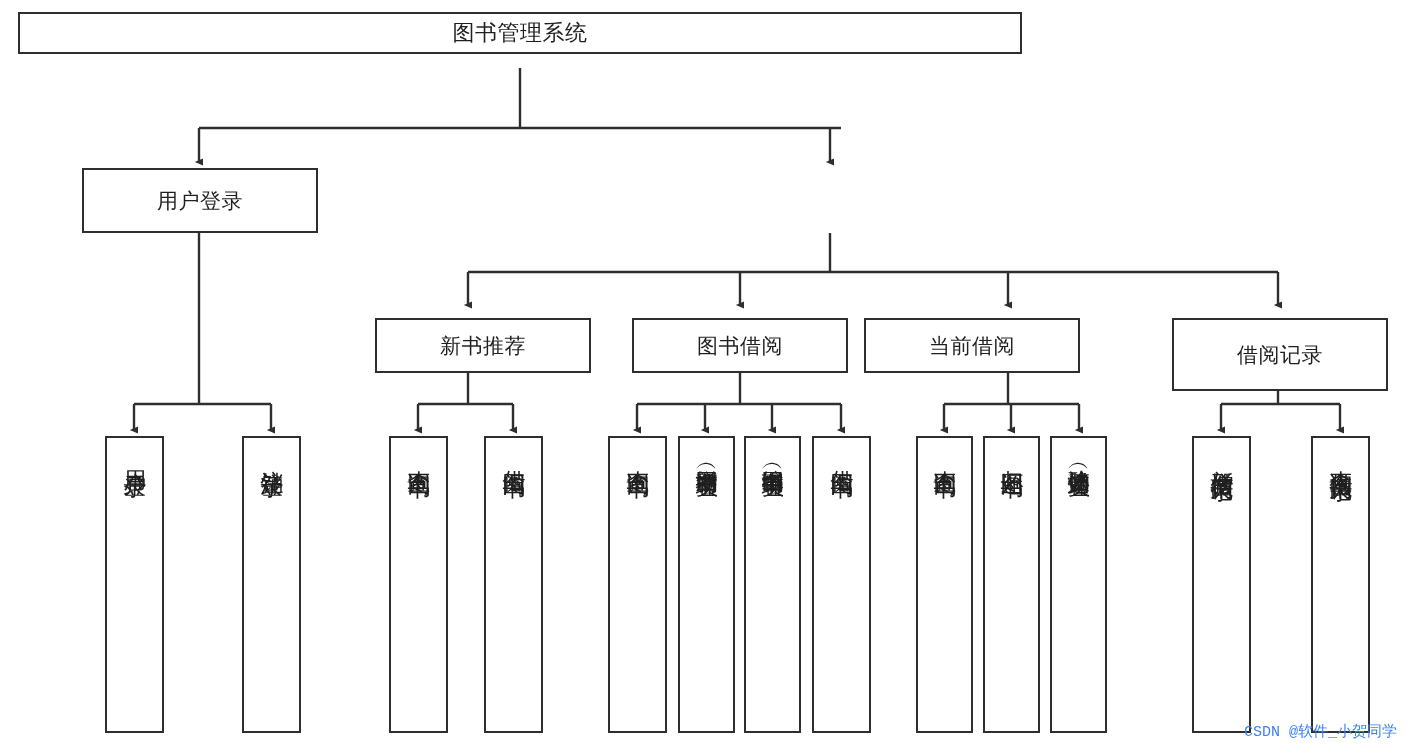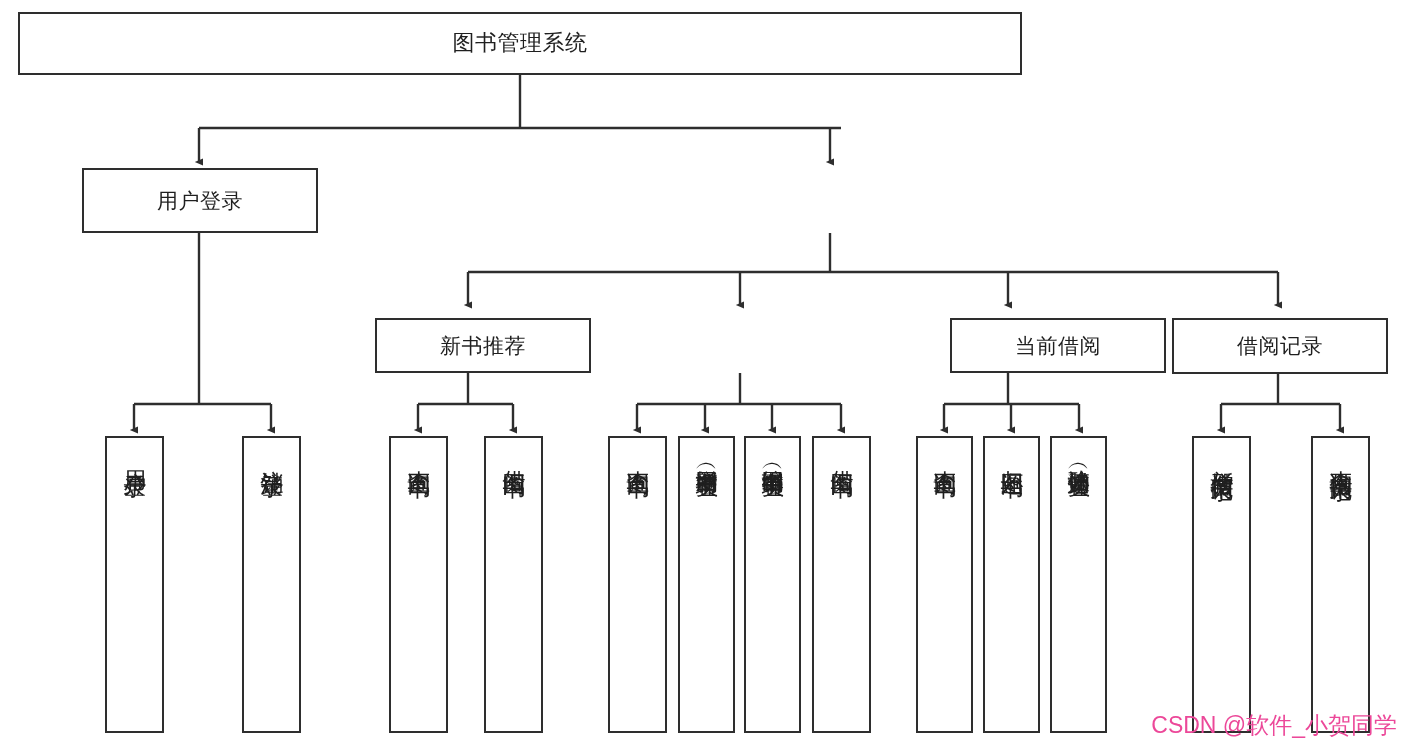--- a/index.html
+++ b/index.html
@@ -65,24 +65,25 @@
     letter-spacing: 2px;
   }
   .node.v.tall .node-label {
     font-size: 22px;
     letter-spacing: 1px;
   }
   #watermark {
     position: absolute;
     right: 8px;
     bottom: 6px;
-    font-size: 23px;
-    color: #ec4899;
+    font-size: 15px;
+    color: #3b82f6;
     white-space: nowrap;
     user-select: none;
+    font-family: Liberation Mono, monospace;
   }
 </style>
 </head>
 <body>
 
 <div id="diagram-root">
 
   <svg id="edge-layer" viewBox="0 0 1405 747" width="1405" height="747" xmlns="http://www.w3.org/2000/svg">
     <defs>
       <marker id="arrow" markerWidth="9" markerHeight="9" refX="4.2" refY="4.4" orient="auto" markerUnits="userSpaceOnUse">
@@ -126,39 +127,42 @@
       <path d="M1011,404 L1011,430" marker-end="url(#arrow)"></path>
       <path d="M1079,404 L1079,430" marker-end="url(#arrow)"></path>
 
       <path d="M1278,373 L1278,404"></path>
       <path d="M1221,404 L1340,404"></path>
       <path d="M1221,404 L1221,430" marker-end="url(#arrow)"></path>
       <path d="M1340,404 L1340,430" marker-end="url(#arrow)"></path>
     </g>
   </svg>
 
-  <div class="node h root" style="left:18px; top:12px; width:1004px; height:63px;">
+  <div class="node h root" style="left:18px; top:12px; width:1004px; height:42px;">
     <span class="node-label">图书管理系统</span>
   </div>
 
   <div class="node h" style="left:82px; top:168px; width:236px; height:65px;">
     <span class="node-label">用户登录</span>
   </div>
 
 
   <div class="node h" style="left:375px; top:318px; width:216px; height:55px;">
     <span class="node-label">新书推荐</span>
   </div>
 
-
-  <div class="node h" style="left:950px; top:318px; width:216px; height:55px;">
+  <div class="node h" style="left:632px; top:318px; width:216px; height:55px;">
+    <span class="node-label">图书借阅</span>
+  </div>
+
+  <div class="node h" style="left:864px; top:318px; width:216px; height:55px;">
     <span class="node-label">当前借阅</span>
   </div>
 
-  <div class="node h" style="left:1172px; top:318px; width:216px; height:56px;">
+  <div class="node h" style="left:1172px; top:318px; width:216px; height:73px;">
     <span class="node-label">借阅记录</span>
   </div>
 
   <div class="node v" style="left:105px; top:436px; width:59px; height:297px;">
     <span class="node-label">用户登录</span>
   </div>
   <div class="node v" style="left:242px; top:436px; width:59px; height:297px;">
     <span class="node-label">注销登录</span>
   </div>
 

